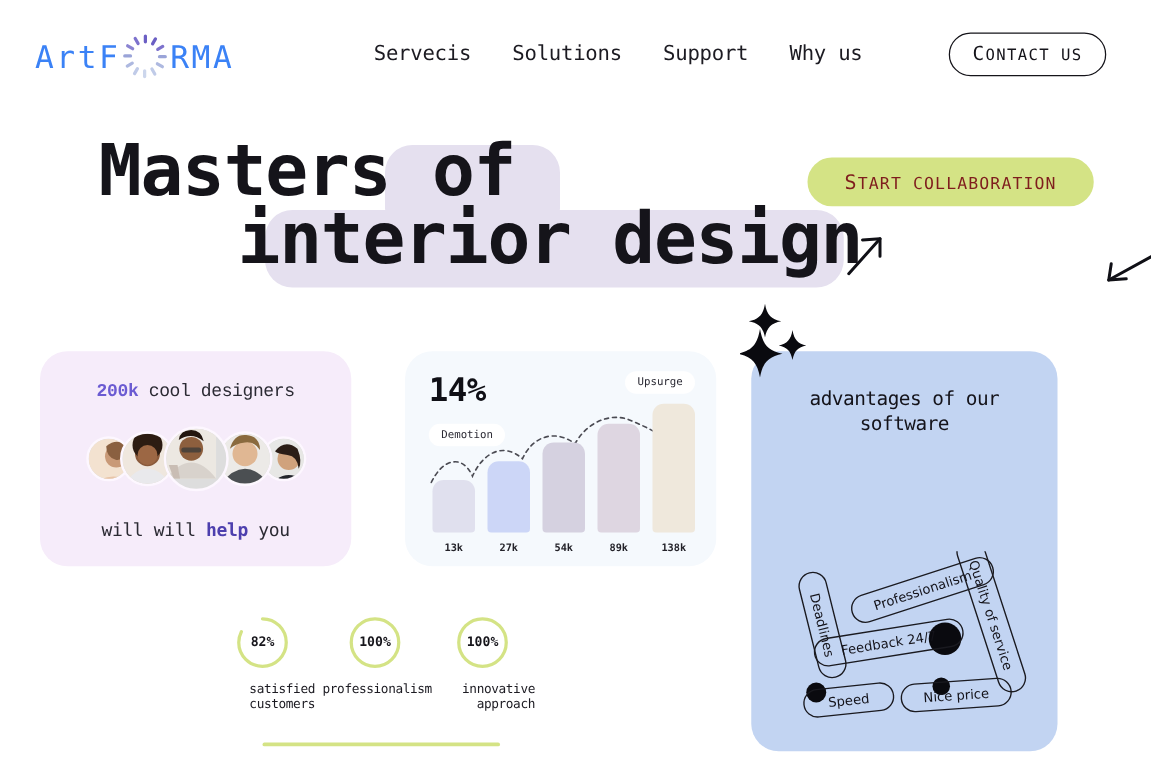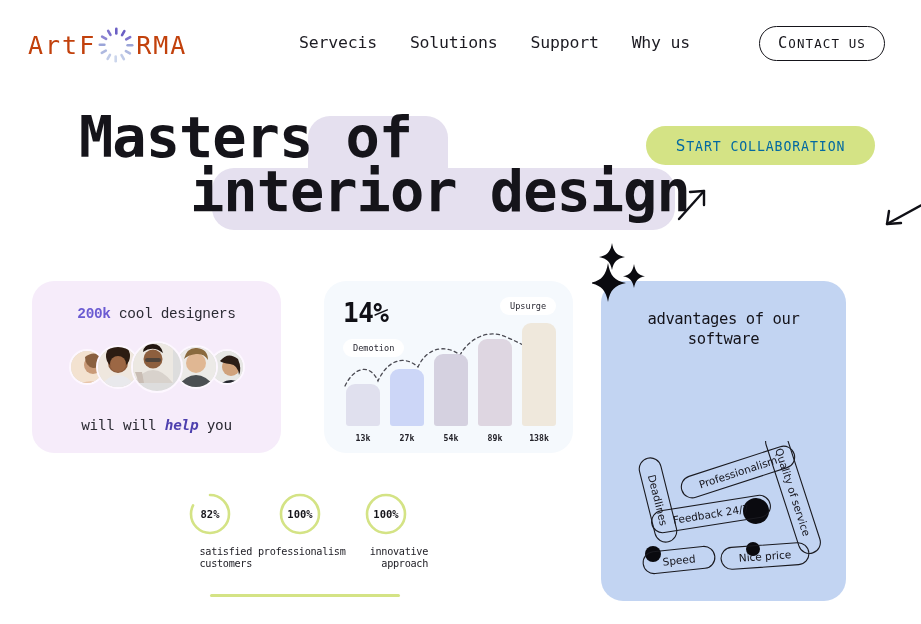--- a/index.html
+++ b/index.html
@@ -8,21 +8,21 @@
     background:#ffffff;
     font-family:"DejaVu Sans", sans-serif;
     position:relative;
     color:#15141a;
   }
   .page { position:relative; width:921px; height:624px; }
 
   
   .header { position:absolute; top:0; left:0; width:921px; height:88px; }
   .logo { position:absolute; left:28px; top:24px; display:flex; align-items:center; height:42px; }
-  .logo-text { font-size:25px; letter-spacing:2.0px; font-weight:400; color:#c2410c;
+  .logo-text { font-size:25px; letter-spacing:2.0px; font-weight:400; color:#3b82f6;
                font-family:"DejaVu Sans Mono", monospace;text-align:center; }
   .logo-burst { position:relative; width:38px; height:38px; margin:0 1px; }
   .logo-burst svg { display:block; }
 
   .nav { position:absolute; left:299px; top:33px; display:flex; gap:33px; }
   .nav a { font-size:16.5px; color:#1c1b22; text-decoration:none;
            font-family:"DejaVu Sans Mono", monospace; letter-spacing:-0.2px; }
 
   .contact-btn {
     position:absolute; right:36px; top:26px;
@@ -43,37 +43,37 @@
   .hl-blob-2 { position:absolute; left:133px; top:58px; width:463px; height:62px;
                background:#e5e0ef; border-radius:22px; z-index:0; }
   .hero-line { position:relative; z-index:2; display:block; white-space:nowrap; }
   .hero-line.l2 { padding-left:111px; }
 
   
   .cta {
     position:absolute; left:646px; top:126px; width:229px; height:39px;
     background:#d4e385; border:none; border-radius:22px;
     font-family:"DejaVu Sans Mono", monospace; font-size:13.2px; letter-spacing:0.9px;
-    text-transform:uppercase; color:#0369a1; cursor:pointer; white-space:nowrap;
+    text-transform:uppercase; color:#7f1d1d; cursor:pointer; white-space:nowrap;
   }
   .cta .cap { font-size:16px; }
   .arrow { position:absolute; }
   .arrow svg { display:block; }
 
   
   .card { position:absolute; border-radius:22px; }
 
   
   .card-designers { left:32px; top:281px; width:249px; height:172px; background:#f6ecfa; }
   .designers-top { position:absolute; top:25px; left:0; width:100%; text-align:center;
      font-family:Liberation Mono, monospace; font-size:14.4px; color:#2b2a33; letter-spacing:-0.3px;}
   .designers-top b { color:#6b5bd2; font-weight:bold; }
   .designers-bot { position:absolute; bottom:20px; left:0; width:100%; text-align:center;
      font-family:"DejaVu Sans Mono", monospace; font-size:14.4px; color:#2b2a33; letter-spacing:-0.3px;}
-  .designers-bot b { color:#4d3fae; font-weight:bold;font-style:italic; }
+  .designers-bot b { color:#4d3fae; font-weight:bold; }
   .avatars { position:absolute; top:60px; left:0; width:100%; height:52px;
              display:flex; justify-content:center; align-items:center; }
   .av { border-radius:50%; border:2.5px solid #fdf7ff; background:#ddd;
         overflow:hidden; position:relative; flex:none; }
   .av svg { position:absolute; inset:0; }
   .av.s1 { width:36px; height:36px; margin-right:-9px; z-index:1; }
   .av.s2 { width:44px; height:44px; margin-right:-9px; z-index:2; }
   .av.s3 { width:52px; height:52px; margin-right:-9px; z-index:3; }
   .av.s4 { width:44px; height:44px; margin-right:-9px; z-index:2; }
   .av.s5 { width:36px; height:36px; z-index:1; }

